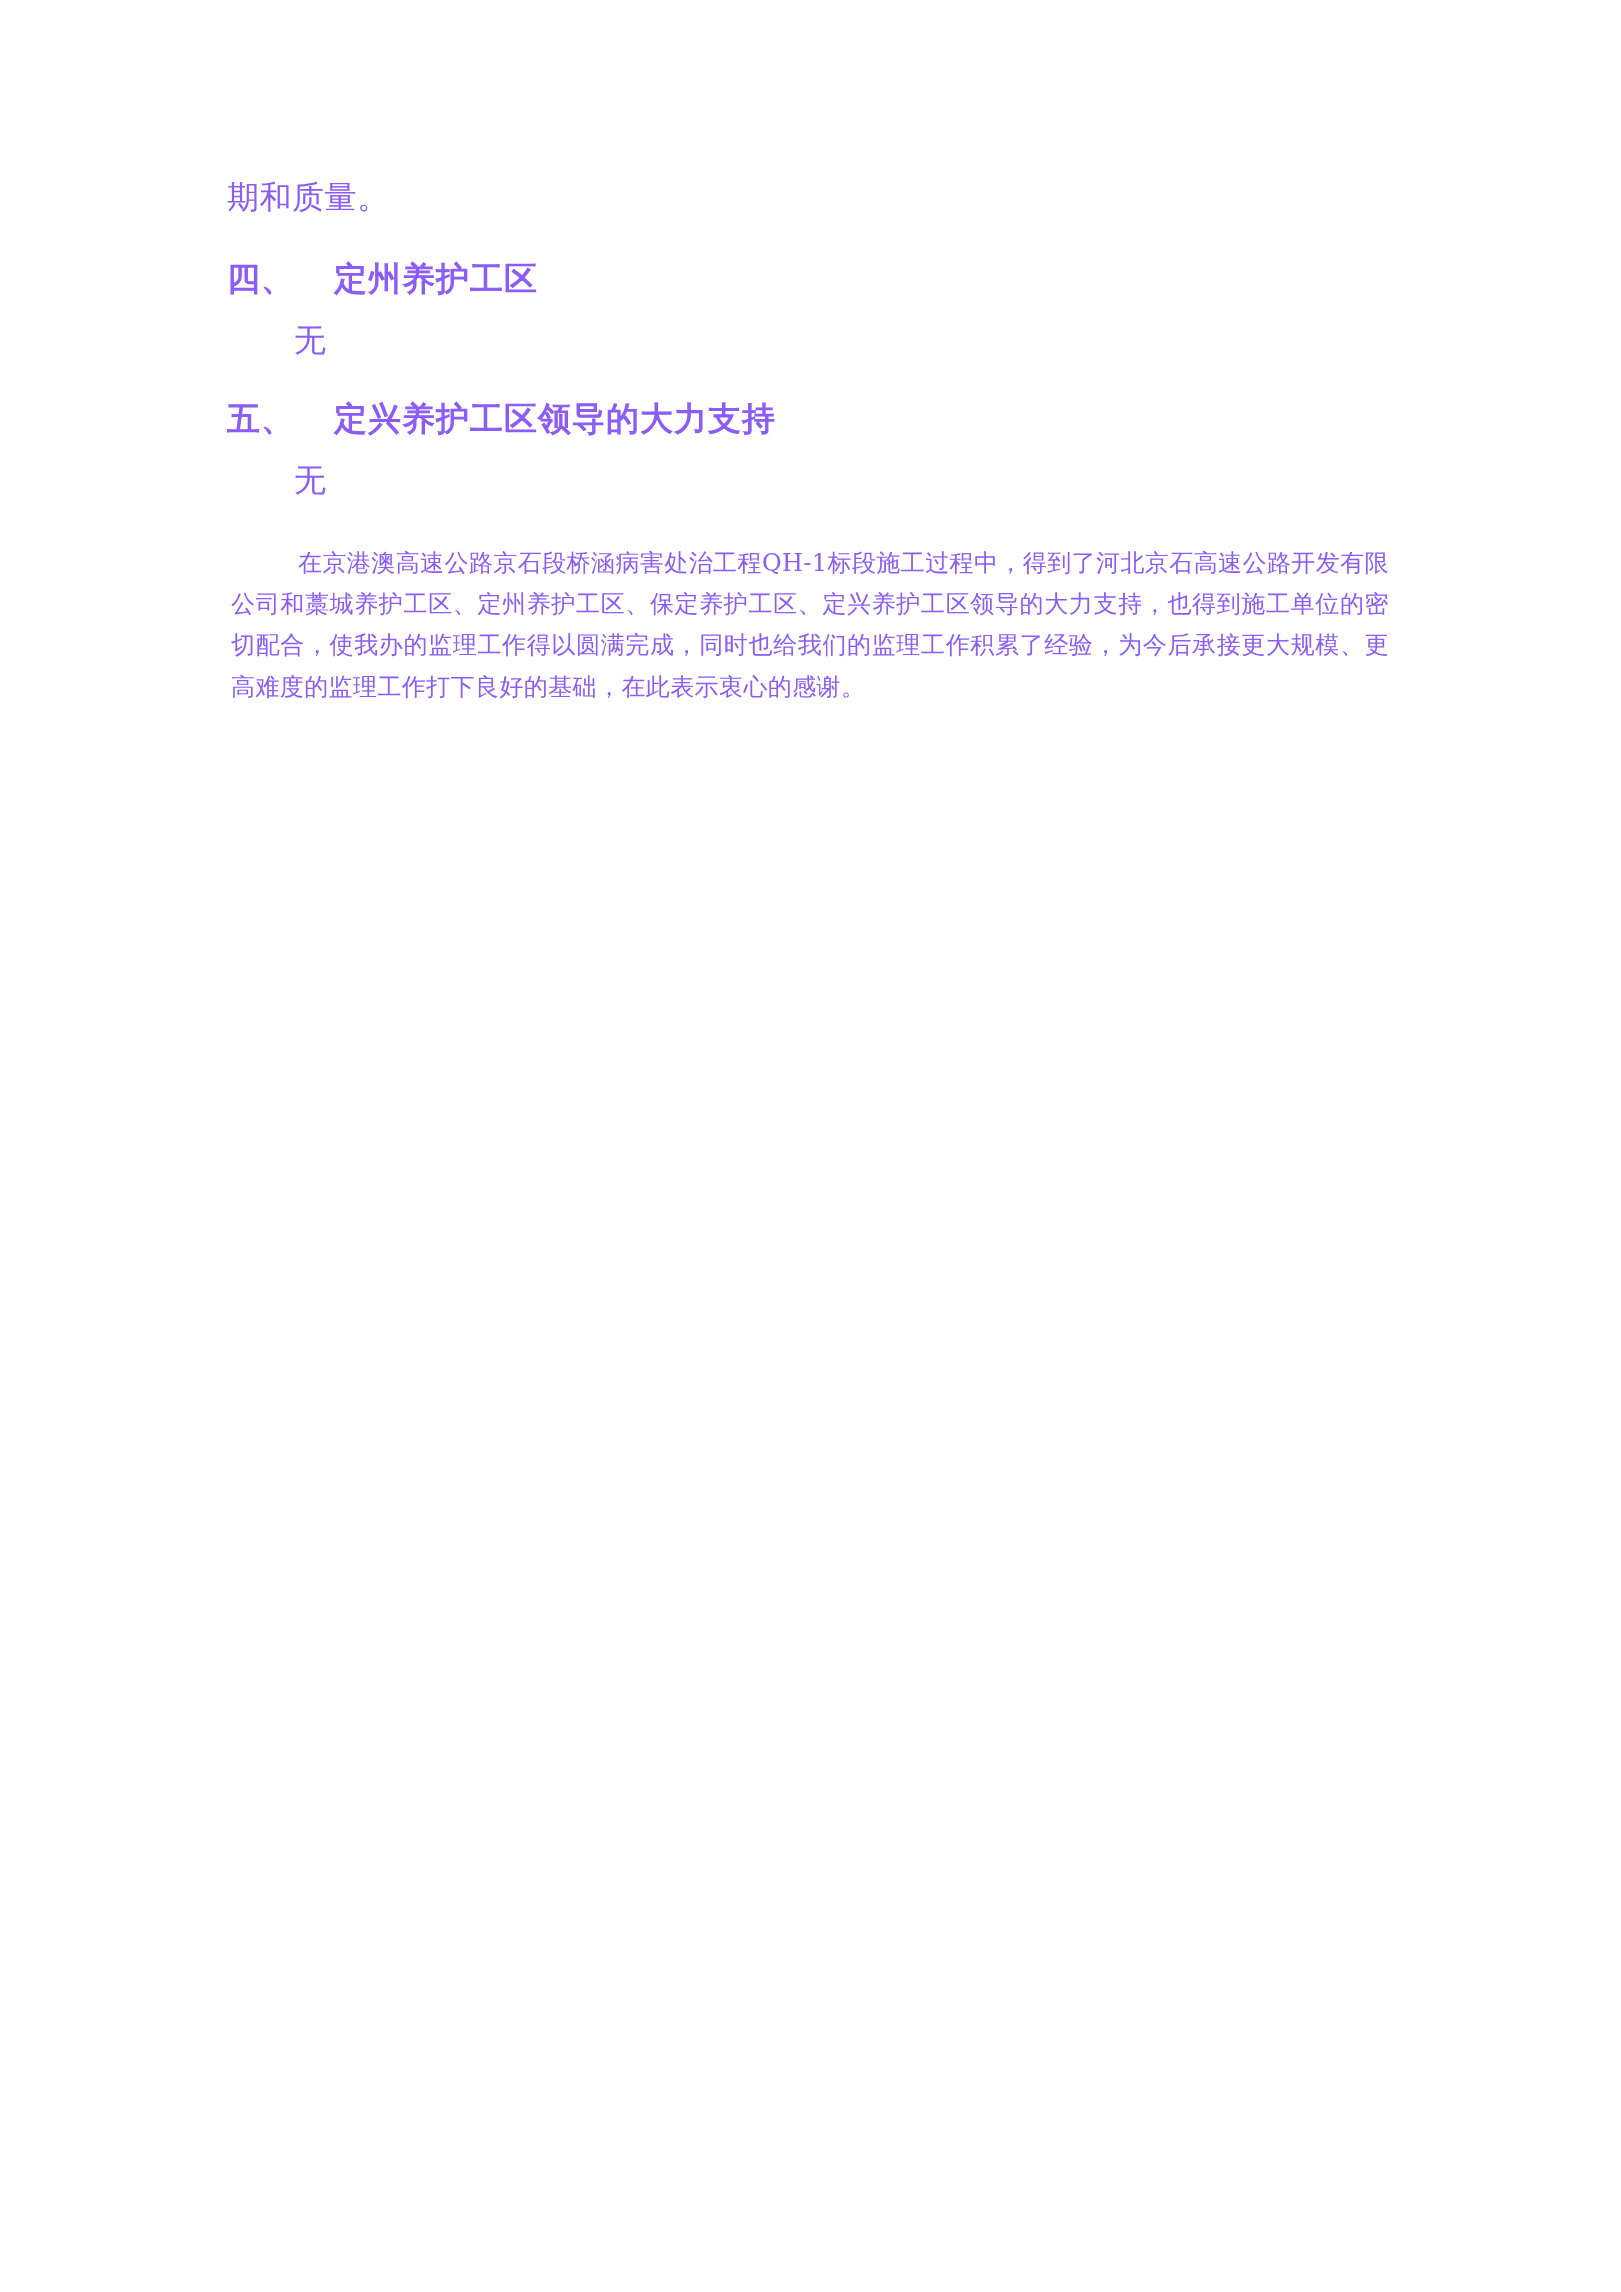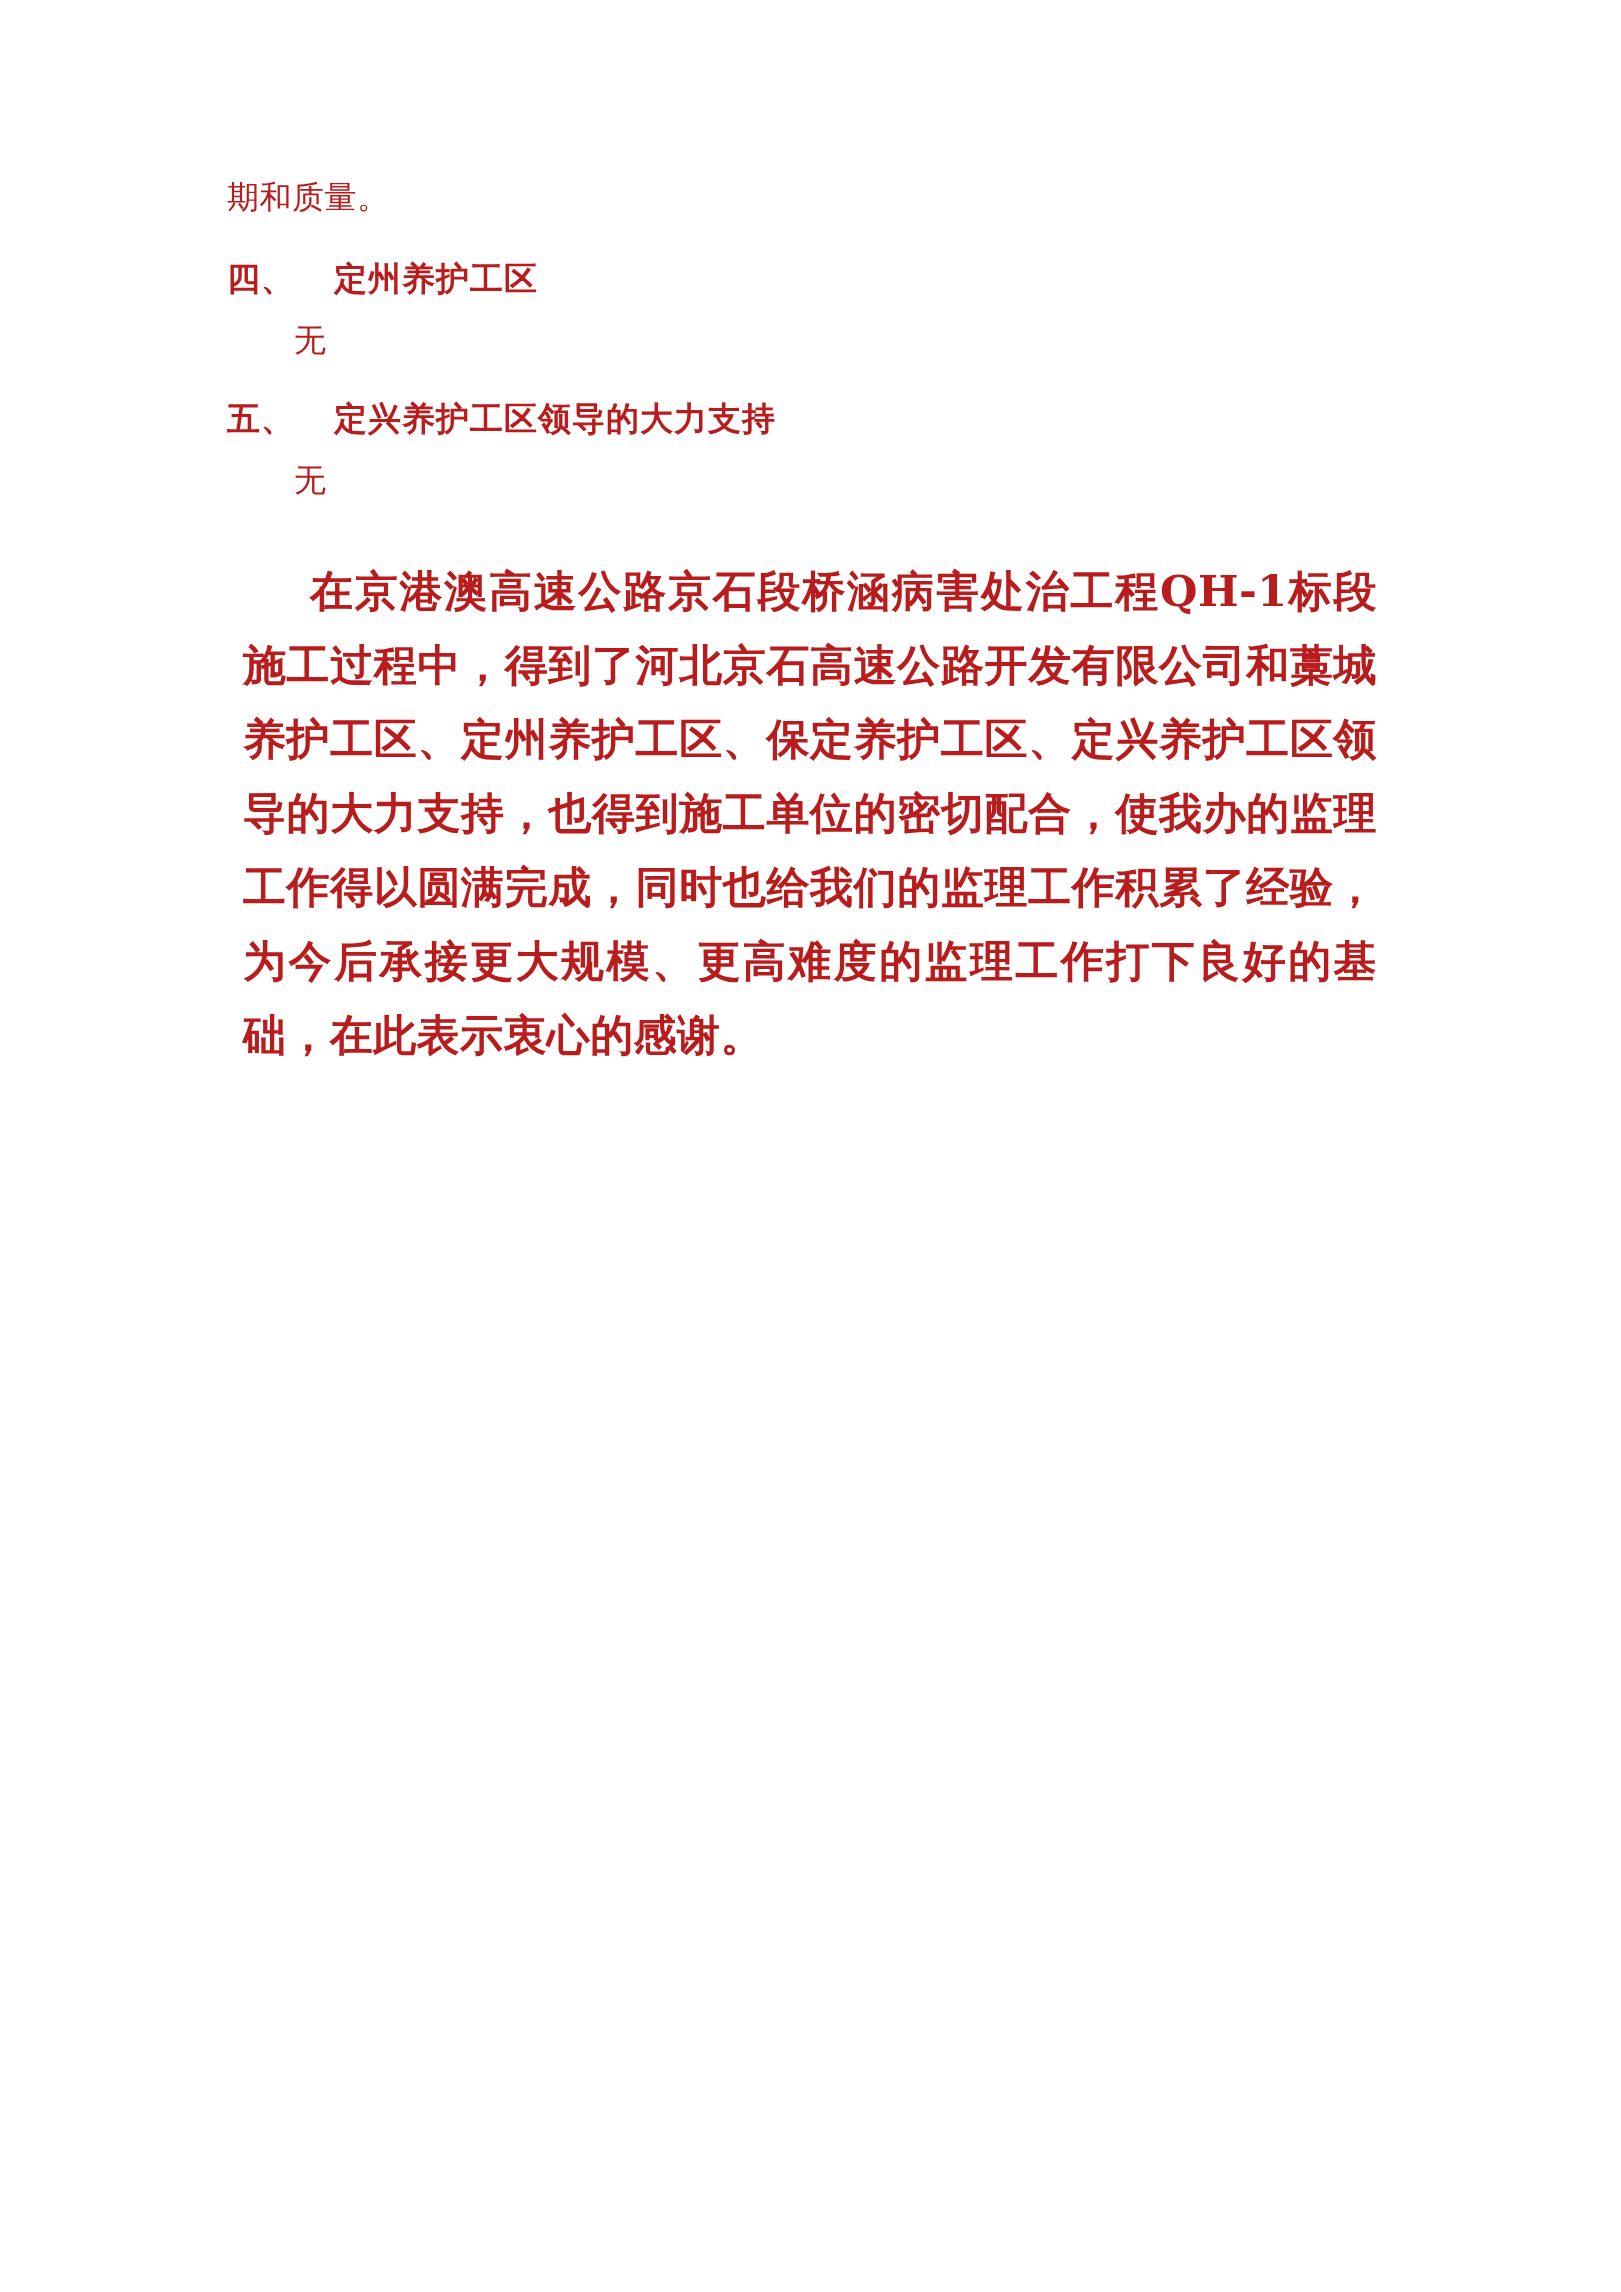--- a/index.html
+++ b/index.html
@@ -8,21 +8,21 @@
     background: #ffffff;
   }
   .page {
     position: relative;
     width: 1621px;
     height: 2293px;
     background: #ffffff;
     margin: 0 auto;
     overflow: hidden;
     font-family: "Liberation Serif", serif;
-    color: #b91c1c;
+    color: #8b5cf6;
   }
   .content {
     position: absolute;
     left: 227px;
     top: 181px;
     width: 1166px;
   }
   .para-continue {
     font-size: 32px;
     line-height: 1.0;
@@ -50,29 +50,28 @@
     width: 0px;
   }
   .sub-none {
     font-size: 32px;
     line-height: 1.0;
     margin: 0 0 29px 0;
     padding-left: 67px;
     font-family: "DejaVu Serif", "Liberation Serif", serif;
   }
   .body-para {
-    font-size: 43px;
+    font-size: 24px;
     line-height: 1.72;
-    margin: 16px;
+    margin: 4px;
     text-align: justify;
     text-justify: inter-ideograph;
     text-indent: 67px;
     font-family: "DejaVu Serif", "Liberation Serif", serif;
     letter-spacing: 0.4px;
-    font-weight: bold;
   }
   .spacer-4 { height: 17.6px; }
   .spacer-5 { height: 17.6px; }
   .spacer-6 { height: 13.7px; }
 </style>
 </head>
 <body>
 
 <div class="page">
   <div class="content">

